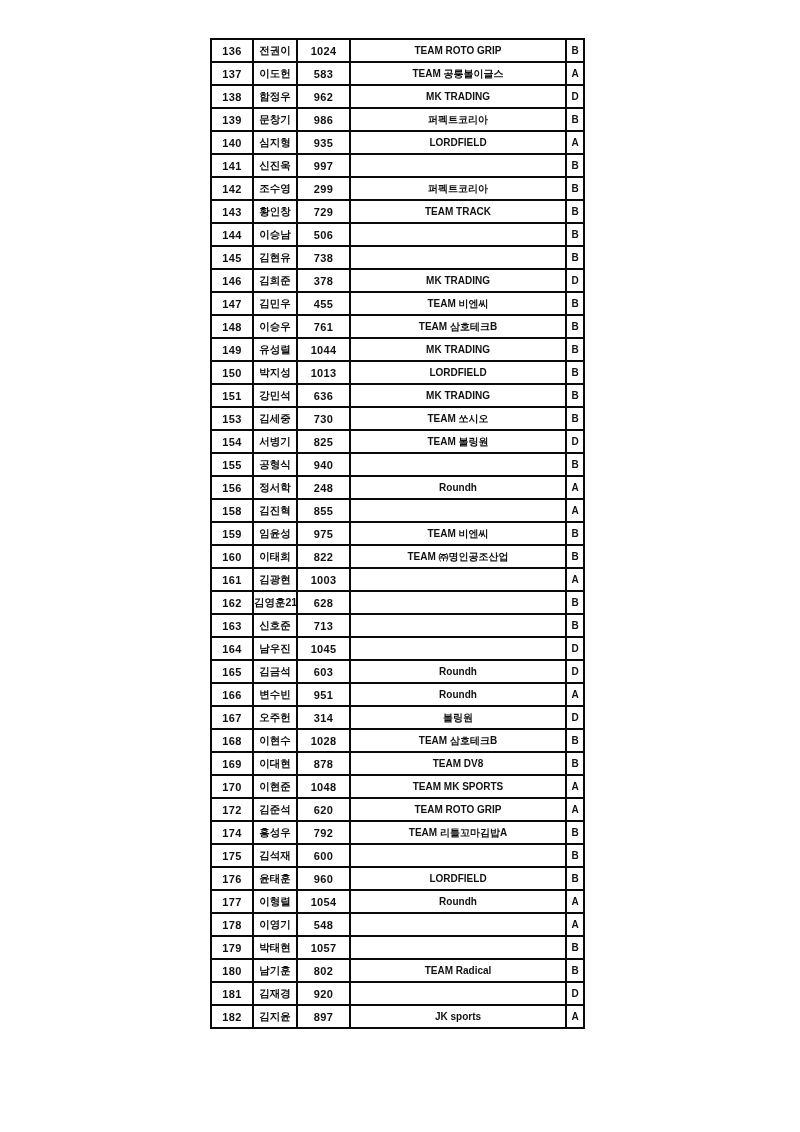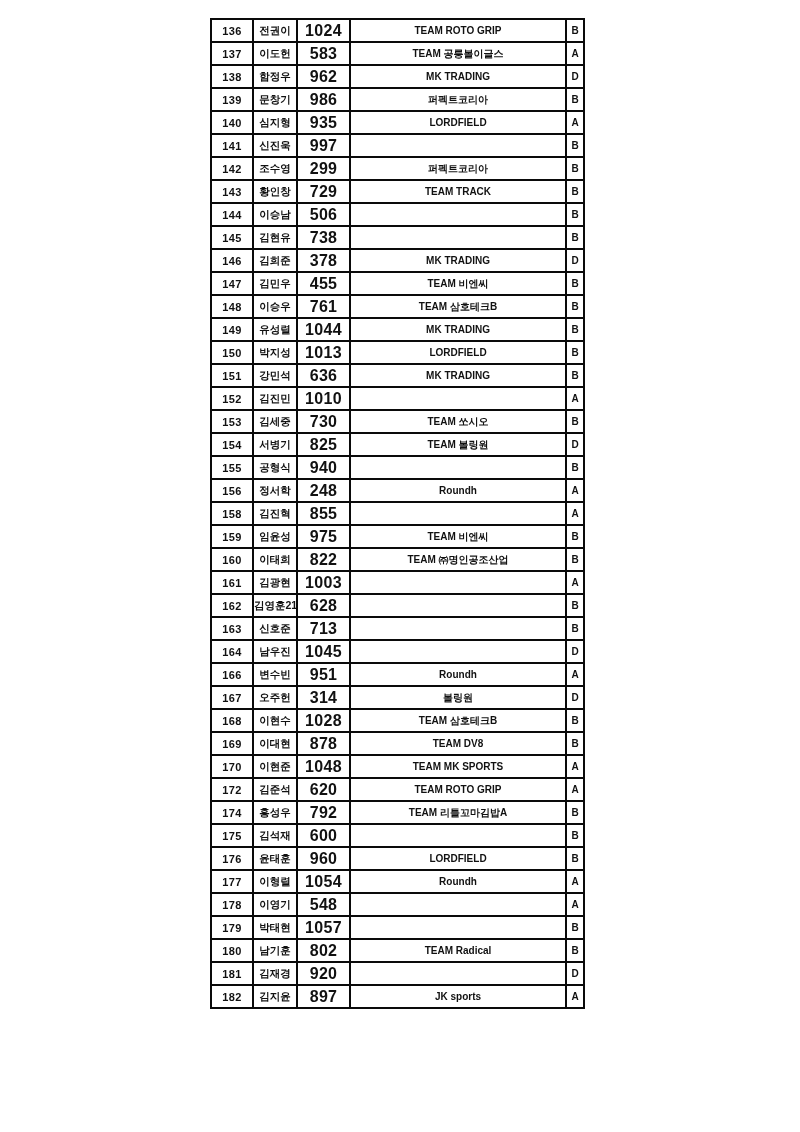--- a/index.html
+++ b/index.html
@@ -11,39 +11,39 @@
   .page {
     position: relative;
     width: 800px;
     height: 1132px;
     background: #ffffff;
     overflow: hidden;
   }
   table.roster {
     position: absolute;
     left: 210px;
-    top: 18px;
+    top: 38px;
     border-collapse: collapse;
     table-layout: fixed;
     width: 341px;
   }
   table.roster td {
     border: 2px solid #0a0a0a;
     height: 21px;
     padding: 0;
     text-align: center;
     vertical-align: middle;
     color: #111111;
     font-weight: 700;
     white-space: nowrap;
     overflow: hidden;
   }
   td.col-rank   { width: 40px;  font-size: 11px; letter-spacing: 0.3px; }
   td.col-name   { width: 42px;  font-size: 10.5px; }
-  td.col-number { width: 51px;  font-size: 16px; letter-spacing: 0.3px; }
+  td.col-number { width: 51px;  font-size: 11px; letter-spacing: 0.3px; }
   td.col-team   { width: 214px; font-size: 10px; }
   td.col-grade  { width: 16px;  font-size: 10px; }
   td.team-regular { font-weight: 400; margin-top: 12px; }
 </style>
 </head>
 <body>
 
 <div class="page">
   <table class="roster">
     <tbody id="roster-body">
@@ -153,27 +153,20 @@
           <td class="col-grade">B</td>
         </tr>
         <tr>
           <td class="col-rank">151</td>
           <td class="col-name">강민석</td>
           <td class="col-number">636</td>
           <td class="col-team">MK TRADING</td>
           <td class="col-grade">B</td>
         </tr>
         <tr>
-          <td class="col-rank">152</td>
-          <td class="col-name">김진민</td>
-          <td class="col-number">1010</td>
-          <td class="col-team team-regular"></td>
-          <td class="col-grade">A</td>
-        </tr>
-        <tr>
           <td class="col-rank">153</td>
           <td class="col-name">김세중</td>
           <td class="col-number">730</td>
           <td class="col-team team-regular">TEAM 쏘시오</td>
           <td class="col-grade">B</td>
         </tr>
         <tr>
           <td class="col-rank">154</td>
           <td class="col-name">서병기</td>
           <td class="col-number">825</td>
@@ -234,20 +227,27 @@
           <td class="col-name">신호준</td>
           <td class="col-number">713</td>
           <td class="col-team team-regular"></td>
           <td class="col-grade">B</td>
         </tr>
         <tr>
           <td class="col-rank">164</td>
           <td class="col-name">남우진</td>
           <td class="col-number">1045</td>
           <td class="col-team team-regular"></td>
+          <td class="col-grade">D</td>
+        </tr>
+        <tr>
+          <td class="col-rank">165</td>
+          <td class="col-name">김금석</td>
+          <td class="col-number">603</td>
+          <td class="col-team">Roundh</td>
           <td class="col-grade">D</td>
         </tr>
         <tr>
           <td class="col-rank">166</td>
           <td class="col-name">변수빈</td>
           <td class="col-number">951</td>
           <td class="col-team">Roundh</td>
           <td class="col-grade">A</td>
         </tr>
         <tr>

